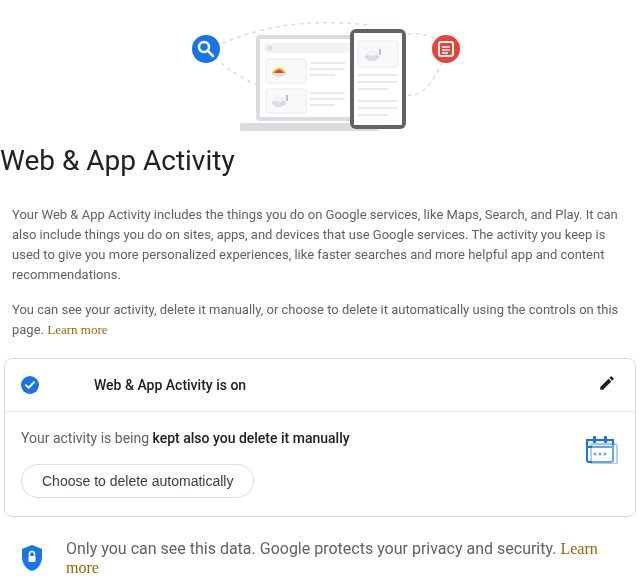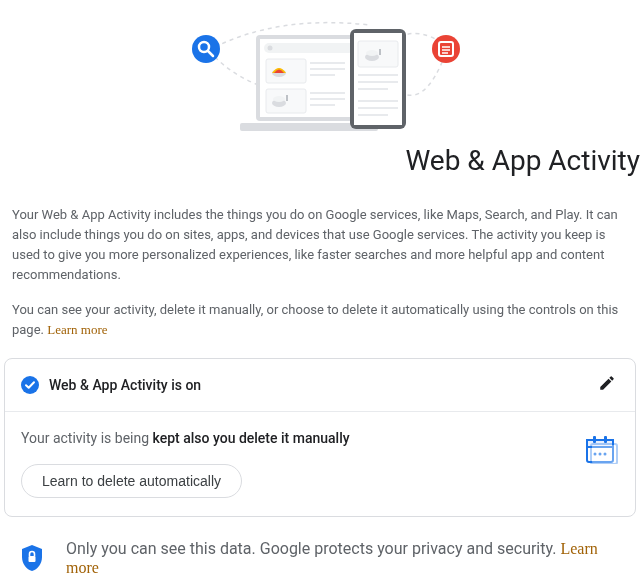--- a/index.html
+++ b/index.html
@@ -16,21 +16,21 @@
       padding: 8px 0 0;
       position: relative;
       height: 134px;
     }
     .hero-illustration {
       position: relative;
       width: 320px;
       height: 128px;
     }
     .page-title {
-      text-align: right;
+      text-align: left;
       font-size: 28px;
       font-weight: 400;
       color: #202124;
       margin: 10px 0 28px;
     }
     .description {
       padding: 0 12px;
     }
     .description p {
       font-size: 13px;
@@ -48,20 +48,21 @@
       border: 1px solid #dadce0;
       border-radius: 8px;
       margin: 18px 4px 0;
       overflow: hidden;
     }
     .card-header {
       display: flex;
       align-items: center;
       padding: 14px 16px;
       border-bottom: 1px solid #e8eaed;
+      gap: 45px;
     }
     .check-badge {
       width: 18px;
       height: 18px;
       flex-shrink: 0;
     }
     .status-text {
       font-size: 14px;
       font-weight: 500;
       color: #202124;
@@ -214,21 +215,21 @@
         <svg width="18" height="18" viewBox="0 0 24 24" fill="#202124">
           <path d="M3 17.25V21h3.75L17.81 9.94l-3.75-3.75L3 17.25zM20.71 7.04a1 1 0 0 0 0-1.41l-2.34-2.34a1 1 0 0 0-1.41 0l-1.83 1.83 3.75 3.75 1.83-1.83z"></path>
         </svg>
       </span>
     </span>
   </div>
   <div class="card-body">
     <div class="retention-text">
       <span>Your activity is being </span><b>kept also you delete it manually</b>
     </div>
-    <button class="auto-delete-btn">Learn to delete automatically</button>
+    <button class="auto-delete-btn">Choose to delete automatically</button>
     <span class="calendar-icon">
       <svg width="34" height="30" viewBox="0 0 34 30">
         <rect x="2" y="6" width="26" height="22" rx="2" fill="#fff" stroke="#1a73e8" stroke-width="2"></rect>
         <rect x="2" y="6" width="26" height="7" fill="#e8f0fe" stroke="#1a73e8" stroke-width="2"></rect>
         <rect x="8" y="2" width="3" height="7" rx="1" fill="#1a73e8"></rect>
         <rect x="19" y="2" width="3" height="7" rx="1" fill="#1a73e8"></rect>
         <circle cx="10" cy="20" r="1.5" fill="#1a73e8"></circle>
         <circle cx="15" cy="20" r="1.5" fill="#1a73e8"></circle>
         <circle cx="20" cy="20" r="1.5" fill="#1a73e8"></circle>
         <rect x="6" y="10" width="26" height="20" rx="2" fill="#fff" stroke="#1a73e8" stroke-width="2" opacity="0.35"></rect>

